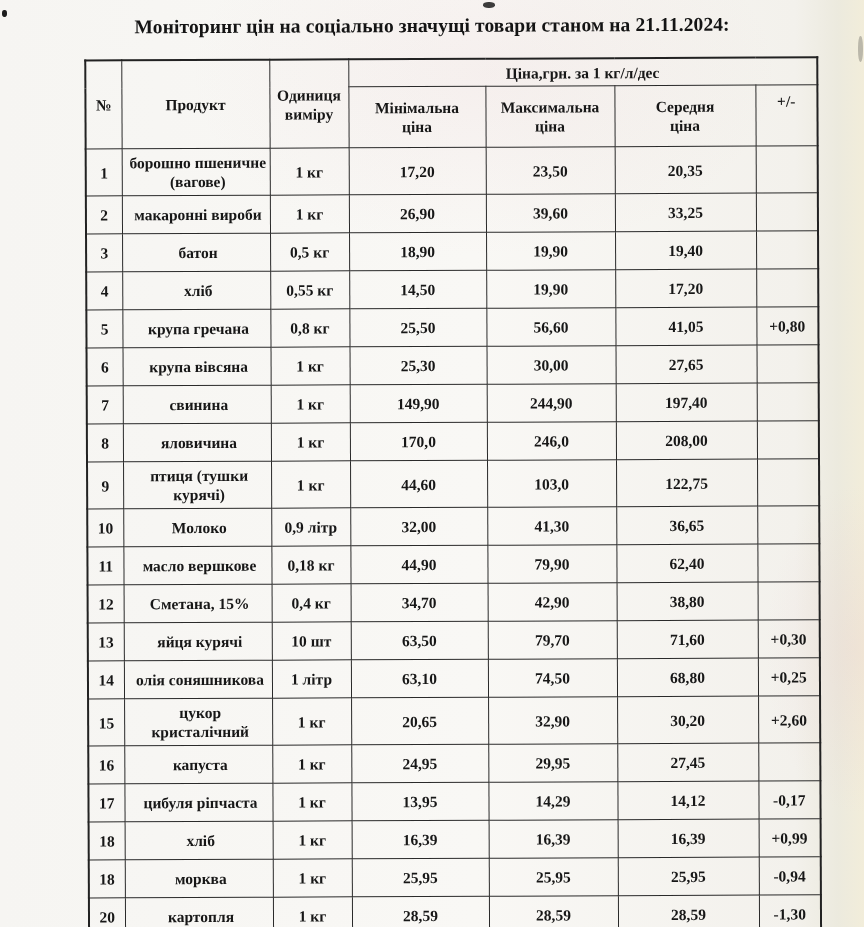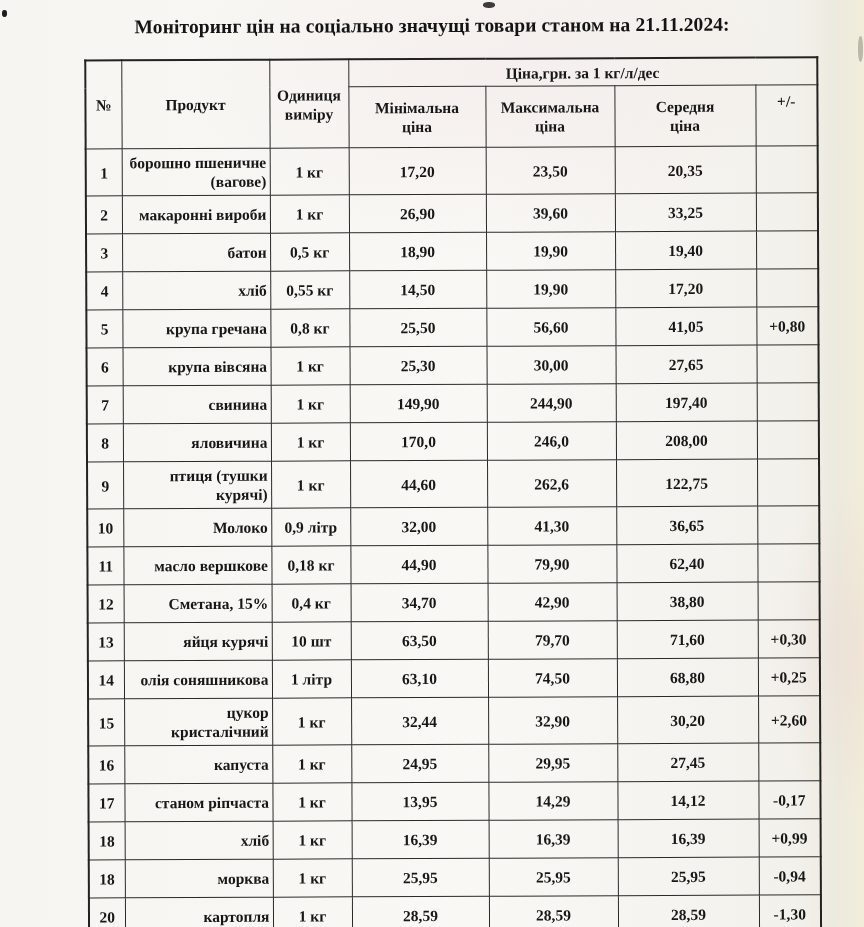--- a/index.html
+++ b/index.html
@@ -54,21 +54,21 @@
     vertical-align: middle;
     overflow: hidden;
     color: #171717;
   }
   .price-table { border: 2.5px solid #222; }
   .price-table thead th { white-space: pre-line; }
   .price-table th.price-group { height: 22px; padding: 2px 4px; }
   .price-table th.h2 { height: 50px; }
   .price-table th.h-delta { vertical-align: top; padding-top: 6px; }
   .price-table td { height: 29px; }
-  .price-table td.c-product { text-align: right; padding-left: 7px; padding-right: 3px; }
+  .price-table td.c-product { text-align: center; padding-left: 7px; padding-right: 3px; }
   .price-table td.c-num { padding-left: 2px; padding-right: 2px; }
 </style>
 </head>
 <body>
 
 <div class="sheet">
   <span class="speck s1"></span>
   <span class="speck s2"></span>
   <span class="speck s3"></span>
 
@@ -174,21 +174,21 @@
             <td class="c-min">170,0</td>
             <td class="c-max">246,0</td>
             <td class="c-avg">208,00</td>
             <td class="c-delta"></td>
           </tr>
           <tr>
             <td class="c-num">9</td>
             <td class="c-product">птиця (тушки курячі)</td>
             <td class="c-unit">1 кг</td>
             <td class="c-min">44,60</td>
-            <td class="c-max">262,6</td>
+            <td class="c-max">103,0</td>
             <td class="c-avg">122,75</td>
             <td class="c-delta"></td>
           </tr>
           <tr>
             <td class="c-num">10</td>
             <td class="c-product">Молоко</td>
             <td class="c-unit">0,9 літр</td>
             <td class="c-min">32,00</td>
             <td class="c-max">41,30</td>
             <td class="c-avg">36,65</td>
@@ -227,37 +227,37 @@
             <td class="c-unit">1 літр</td>
             <td class="c-min">63,10</td>
             <td class="c-max">74,50</td>
             <td class="c-avg">68,80</td>
             <td class="c-delta">+0,25</td>
           </tr>
           <tr>
             <td class="c-num">15</td>
             <td class="c-product">цукор кристалічний</td>
             <td class="c-unit">1 кг</td>
-            <td class="c-min">32,44</td>
+            <td class="c-min">20,65</td>
             <td class="c-max">32,90</td>
             <td class="c-avg">30,20</td>
             <td class="c-delta">+2,60</td>
           </tr>
           <tr>
             <td class="c-num">16</td>
             <td class="c-product">капуста</td>
             <td class="c-unit">1 кг</td>
             <td class="c-min">24,95</td>
             <td class="c-max">29,95</td>
             <td class="c-avg">27,45</td>
             <td class="c-delta"></td>
           </tr>
           <tr>
             <td class="c-num">17</td>
-            <td class="c-product">станом ріпчаста</td>
+            <td class="c-product">цибуля ріпчаста</td>
             <td class="c-unit">1 кг</td>
             <td class="c-min">13,95</td>
             <td class="c-max">14,29</td>
             <td class="c-avg">14,12</td>
             <td class="c-delta">-0,17</td>
           </tr>
           <tr>
             <td class="c-num">18</td>
             <td class="c-product">хліб</td>
             <td class="c-unit">1 кг</td>

